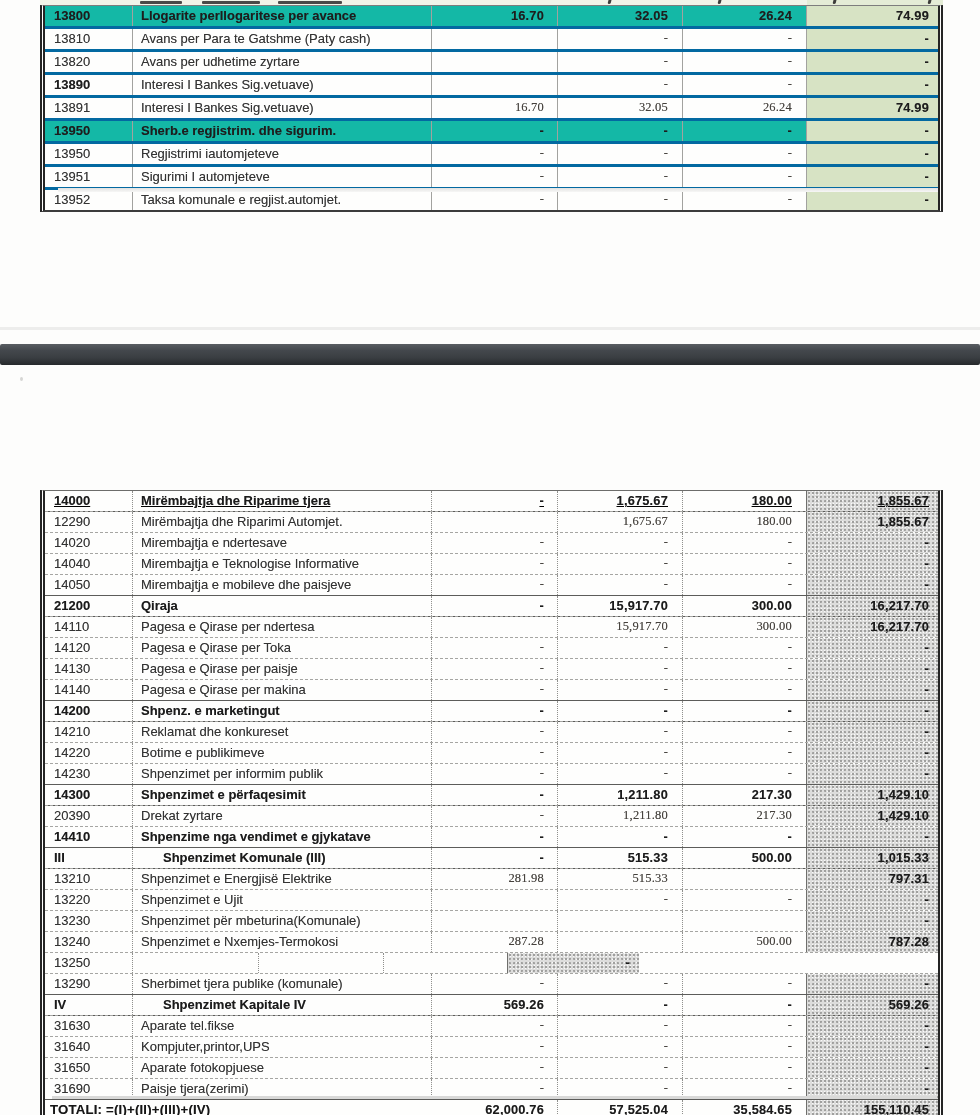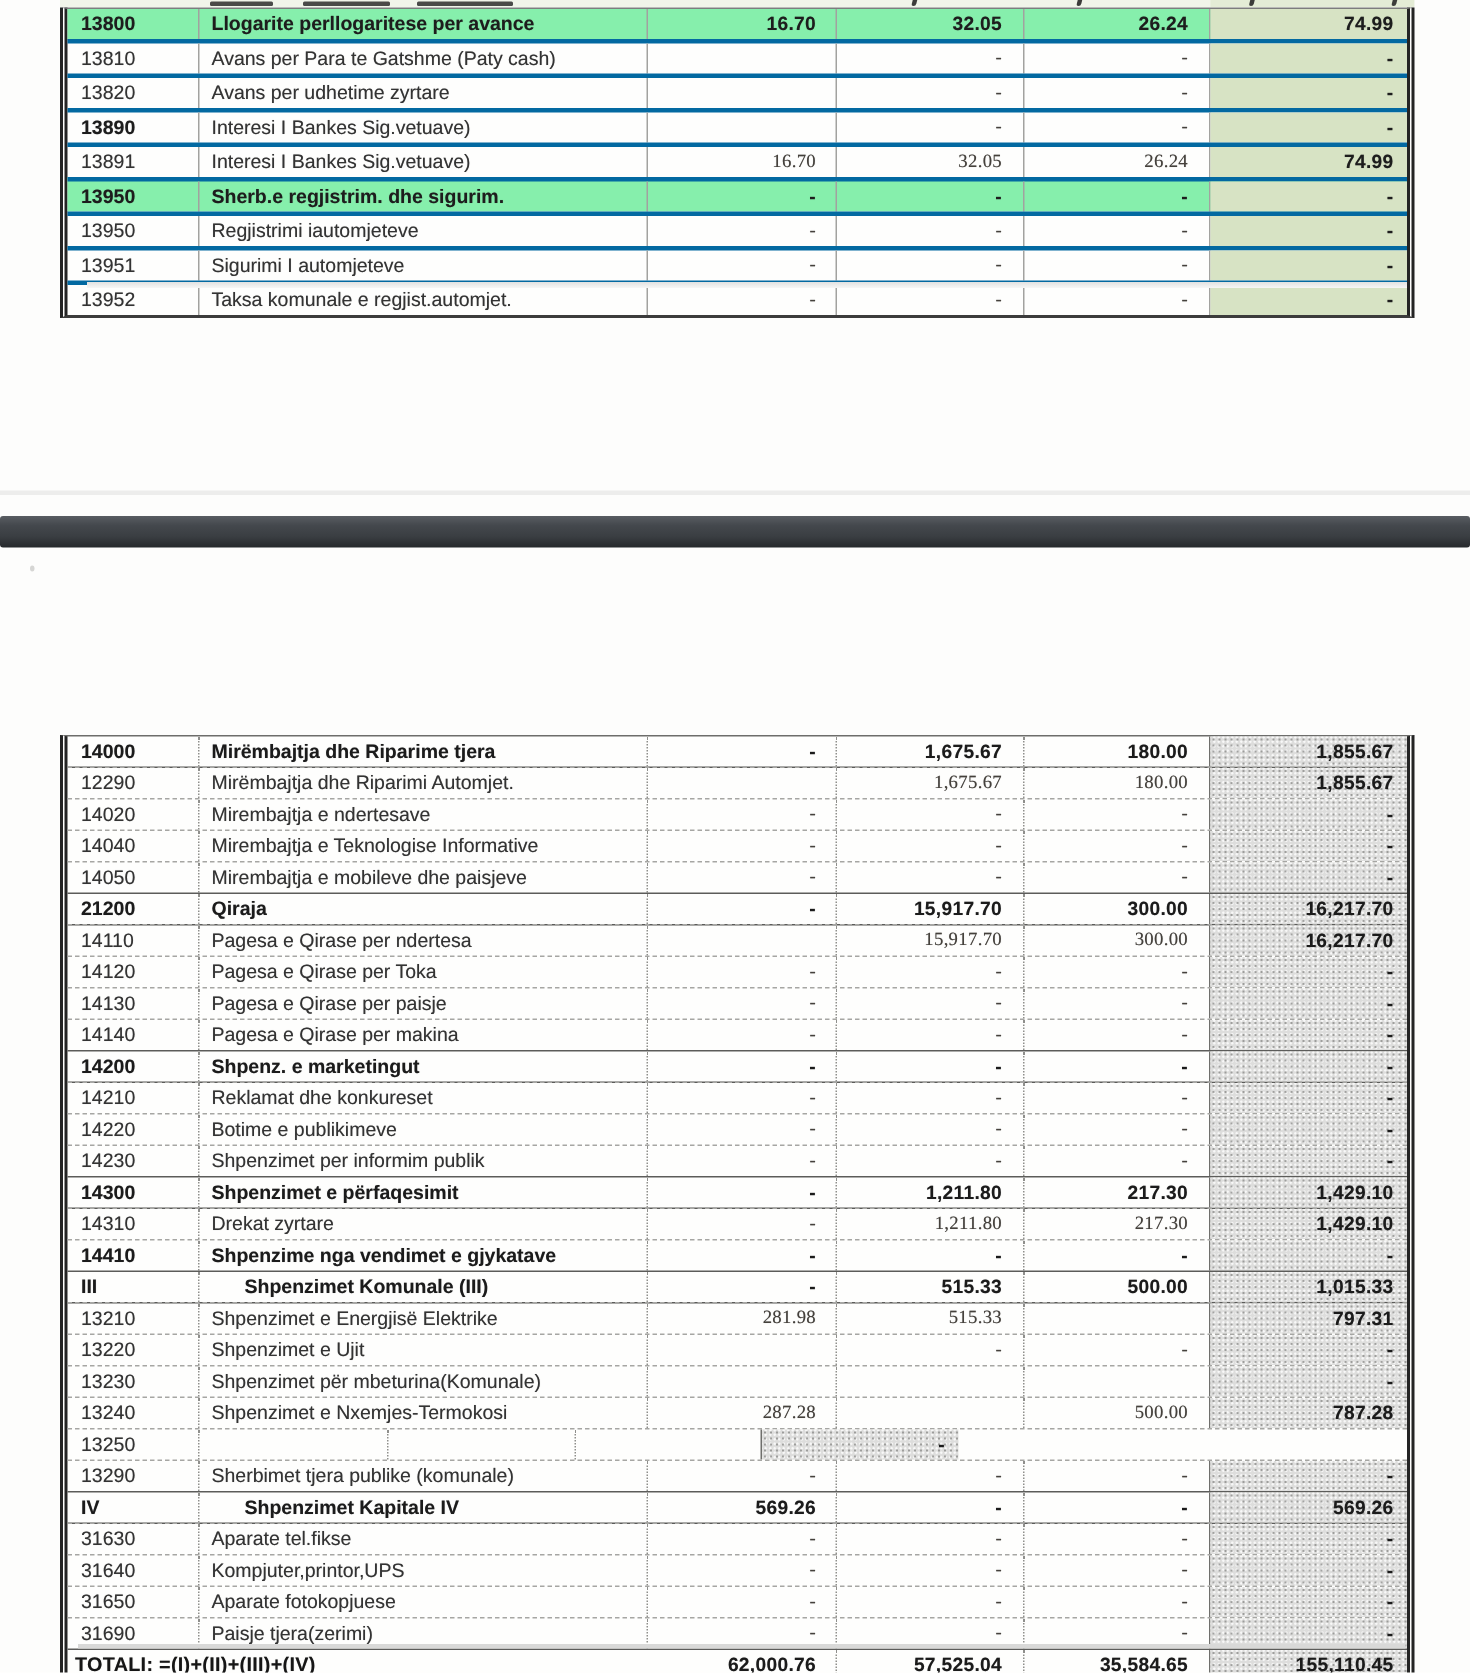--- a/index.html
+++ b/index.html
@@ -38,30 +38,30 @@
   .c4{width:131px; padding-right:9px;}
   .label-cell{width:387px; padding-left:5px; font-size:13.2px; font-weight:700; color:#161616; letter-spacing:.2px;}
   .indent .desc-cell{padding-left:30px;}
 
   
   #table1{top:5px; border-top:1px solid #7d7d7d; border-bottom:2px solid #3c3c3c;}
   #table1 .row{border-top:3px solid #0369a1;}
   #table1 .row:first-child{border-top:none;}
   #table1 .code-cell,#table1 .desc-cell,#table1 .c1,#table1 .c2,#table1 .c3{border-right:1px solid #a2a29f;}
   #table1 .c4{background:#d7e3c4;}
-  .t1-section{background:#86efac;}
+  .t1-section{background:#14b8a6;}
   .t1-section .code-cell,.t1-section .desc-cell{font-weight:700; color:#1d1d1d;}
   .t1-section .num-cell, #table1 .c4{font-family:"Liberation Sans","DejaVu Sans",sans-serif;
     font-weight:700; font-size:12.8px; color:#1d1d1d;}
   .code-bold .code-cell{font-weight:700; color:#1d1d1d;}
 
   
   #table2{top:490px; border-top:1px solid #6d6d6b; border-bottom:4px solid #1d1d1d;}
   #table2 .row{border-top:1px dashed #a6a6a3;}
-  #table2 .row:first-child{border-top:none;}
+  #table2 .row:first-child{border-top:none;text-decoration:underline;}
   #table2 .t2-section, #table2 .t2-total{border-top:1px solid #5c5c5a; border-bottom:1px solid #5c5c5a; margin-bottom:-1px;}
   #table2 .code-cell,#table2 .desc-cell,#table2 .c1,#table2 .c2{border-right:1px dotted #8f8f8c;}
   #table2 .c3{border-right:1px solid #6f6f6c;}
   #table2 .c4{background-color:#dddddc;
     background-image:radial-gradient(rgba(105,105,102,.55) .7px, transparent .9px),
                      radial-gradient(rgba(255,255,255,.85) .7px, transparent .9px);
     background-size:4px 4px,3px 3px; background-position:0 0,1px 2px;}
   .t2-section .code-cell,.t2-section .desc-cell,
   .t2-bold .code-cell,.t2-bold .desc-cell{font-weight:700; color:#1b1b1b;}
   .t2-section .num-cell,.t2-bold .num-cell,.t2-total .num-cell,#table2 .c4{
@@ -279,21 +279,21 @@
       </div>
       <div class="row t2-section">
         <div class="cell code-cell">14300</div>
         <div class="cell desc-cell">Shpenzimet e përfaqesimit</div>
         <div class="cell num-cell c1">-</div>
         <div class="cell num-cell c2">1,211.80</div>
         <div class="cell num-cell c3">217.30</div>
         <div class="cell num-cell c4">1,429.10</div>
       </div>
       <div class="row t2-detail">
-        <div class="cell code-cell">14310</div>
+        <div class="cell code-cell">20390</div>
         <div class="cell desc-cell">Drekat zyrtare</div>
         <div class="cell num-cell c1">-</div>
         <div class="cell num-cell c2">1,211.80</div>
         <div class="cell num-cell c3">217.30</div>
         <div class="cell num-cell c4">1,429.10</div>
       </div>
       <div class="row t2-bold">
         <div class="cell code-cell">14410</div>
         <div class="cell desc-cell">Shpenzime nga vendimet e gjykatave</div>
         <div class="cell num-cell c1">-</div>

